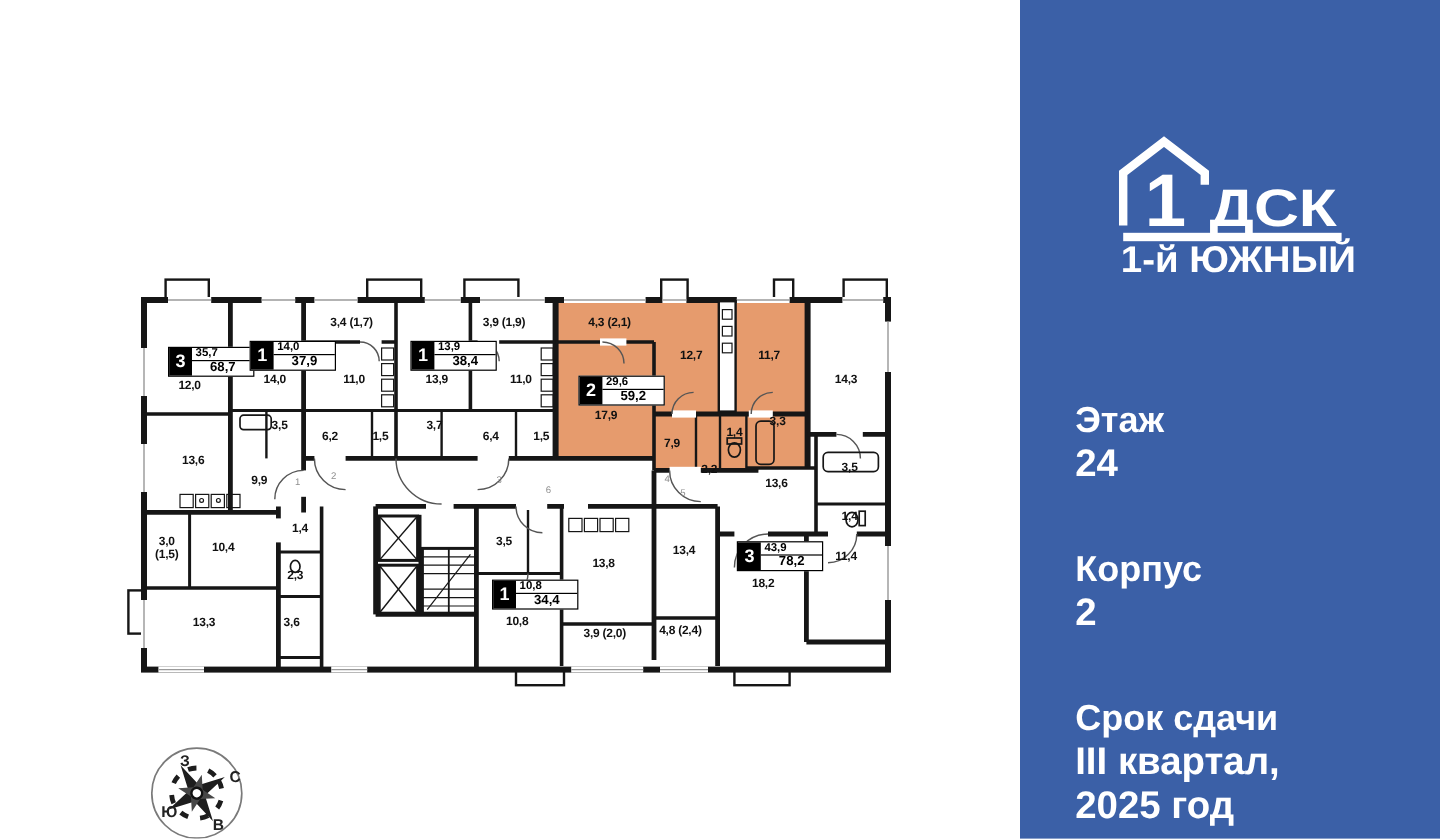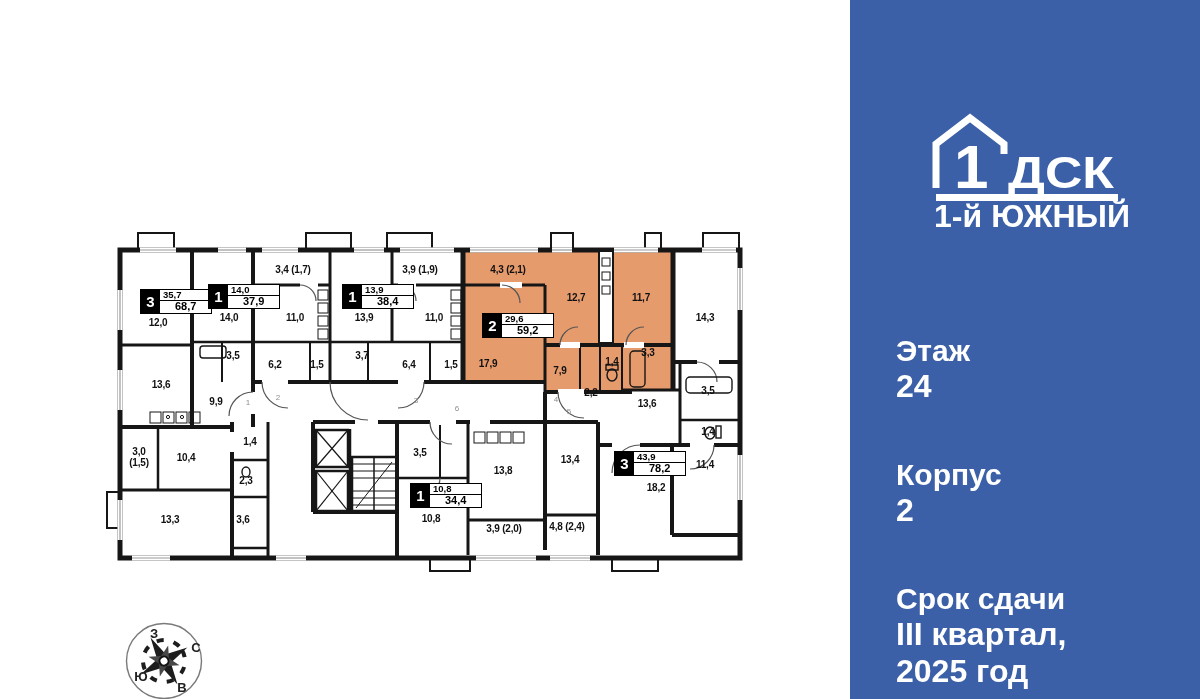--- a/index.html
+++ b/index.html
@@ -257,33 +257,33 @@
         <div class="rlabel" style="left: 233px; top: 355px;">3,5</div>
         <div class="rlabel" style="left: 275px; top: 364px;">6,2</div>
         <div class="rlabel" style="left: 317px; top: 364px;">1,5</div>
         <div class="rlabel" style="left: 364px; top: 317px;">13,9</div>
         <div class="rlabel" style="left: 420px; top: 269px;">3,9 (1,9)</div>
         <div class="rlabel" style="left: 434px; top: 317px;">11,0</div>
         <div class="rlabel" style="left: 362px; top: 355px;">3,7</div>
         <div class="rlabel" style="left: 409px; top: 364px;">6,4</div>
         <div class="rlabel" style="left: 451px; top: 364px;">1,5</div>
         <div class="rlabel" style="left: 508px; top: 269px;">4,3 (2,1)</div>
-        <div class="rlabel" style="left: 488px; top: 347px; margin-top: 16px;">17,9</div>
+        <div class="rlabel" style="left: 505px; top: 347px;">17,9</div>
         <div class="rlabel" style="left: 576px; top: 297px;">12,7</div>
         <div class="rlabel" style="left: 641px; top: 297px;">11,7</div>
         <div class="rlabel" style="left: 560px; top: 370px;">7,9</div>
         <div class="rlabel" style="left: 591px; top: 370px; margin-top: 22px;">2,2</div>
         <div class="rlabel" style="left: 612px; top: 361px;">1,4</div>
         <div class="rlabel" style="left: 648px; top: 352px;">3,3</div>
         <div class="rlabel" style="left: 705px; top: 317px;">14,3</div>
         <div class="rlabel" style="left: 647px; top: 403px;">13,6</div>
         <div class="rlabel" style="left: 708px; top: 390px;">3,5</div>
         <div class="rlabel" style="left: 708px; top: 431px;">1,4</div>
         <div class="rlabel" style="left: 705px; top: 464px;">11,4</div>
-        <div class="rlabel" style="left: 656px; top: 487px; text-align: center;">18,2</div>
+        <div class="rlabel" style="left: 636px; top: 487px; text-align: center;">18,2</div>
         <div class="rlabel" style="left: 139px; top: 457px;">3,0
 (1,5)</div>
         <div class="rlabel" style="left: 186px; top: 457px;">10,4</div>
         <div class="rlabel" style="left: 170px; top: 519px;">13,3</div>
         <div class="rlabel" style="left: 250px; top: 441px;">1,4</div>
         <div class="rlabel" style="left: 246px; top: 480px;">2,3</div>
         <div class="rlabel" style="left: 243px; top: 519px;">3,6</div>
         <div class="rlabel" style="left: 420px; top: 452px;">3,5</div>
         <div class="rlabel" style="left: 456px; top: 455px; margin-top: 40px;">4,3</div>
         <div class="rlabel" style="left: 431px; top: 518px;">10,8</div>

